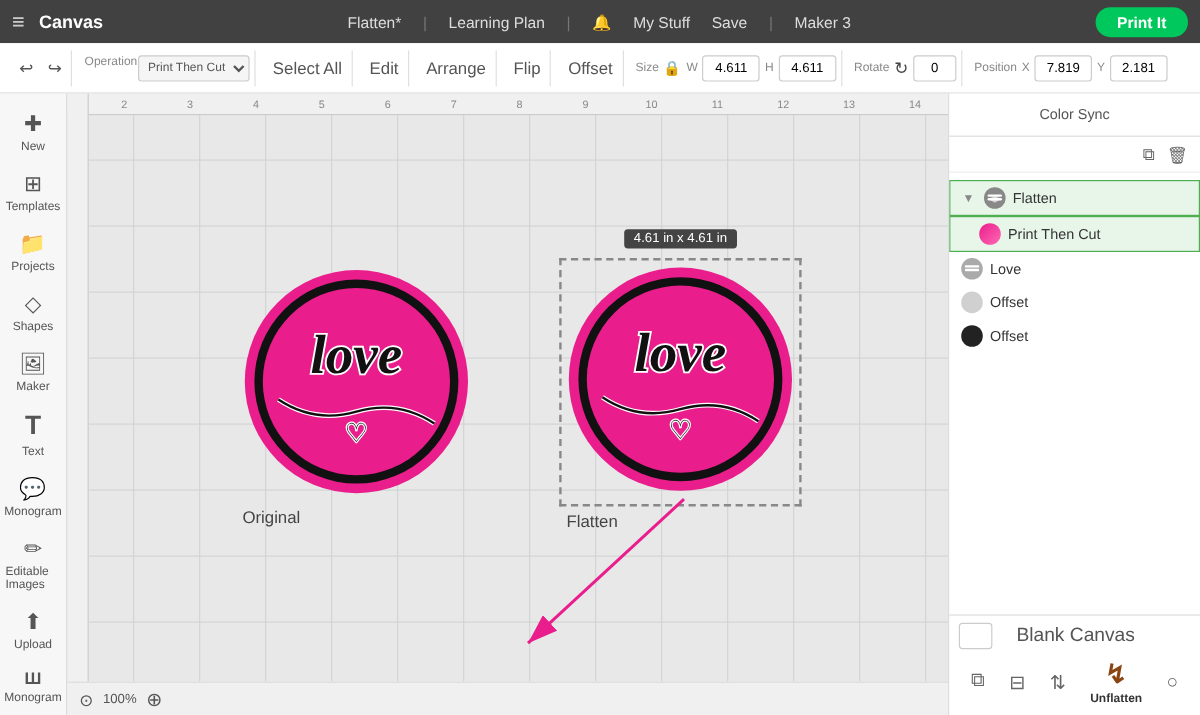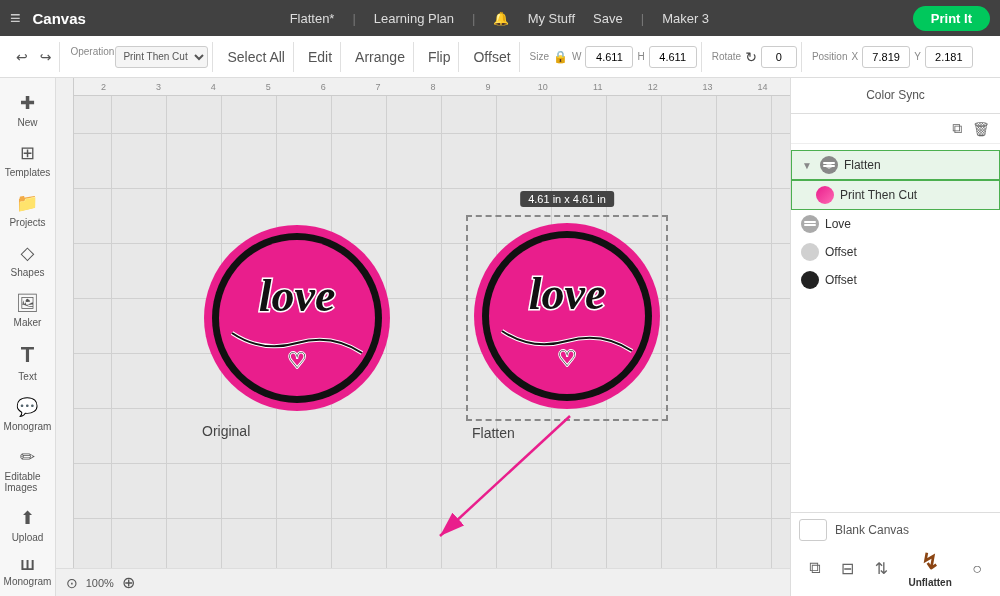--- a/index.html
+++ b/index.html
@@ -273,22 +273,22 @@
     .panel-bottom {
       border-top: 1px solid #ddd;
       padding: 6px 8px;
       display: flex;
       flex-direction: column;
       gap: 6px;
     }
     .panel-canvas-row {
       display: flex;
       align-items: center;
-      gap: 8px;
-      font-size: 12px;
+      gap: 20px;
+      font-size: 16px;
       color: #555;
     }
     .canvas-color-swatch {
       width: 28px;
       height: 22px;
       border: 1px solid #ccc;
       border-radius: 3px;
       background: #fff;
     }
     .panel-bottom-actions {

